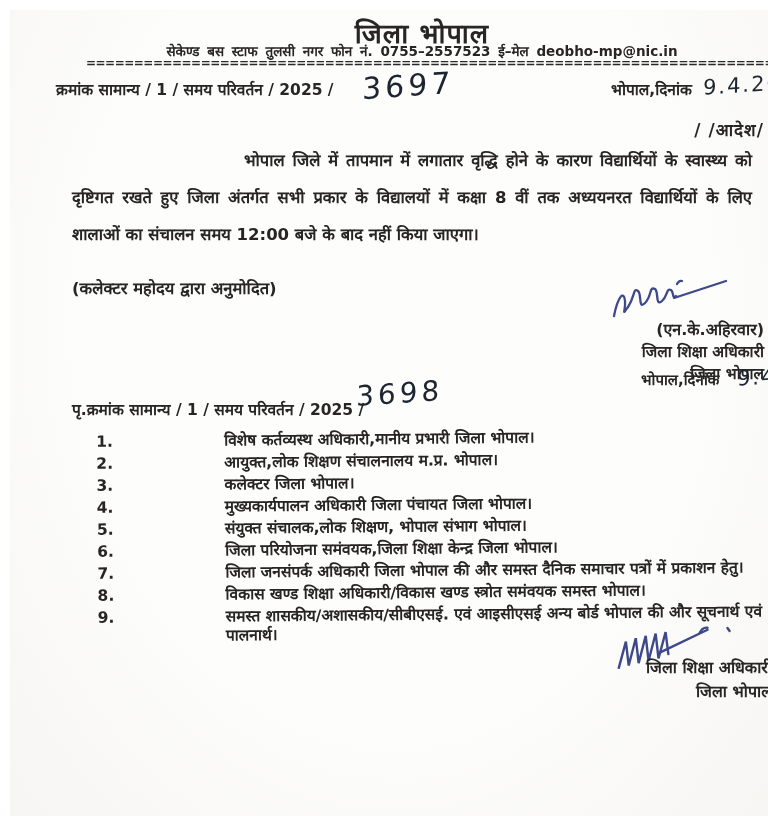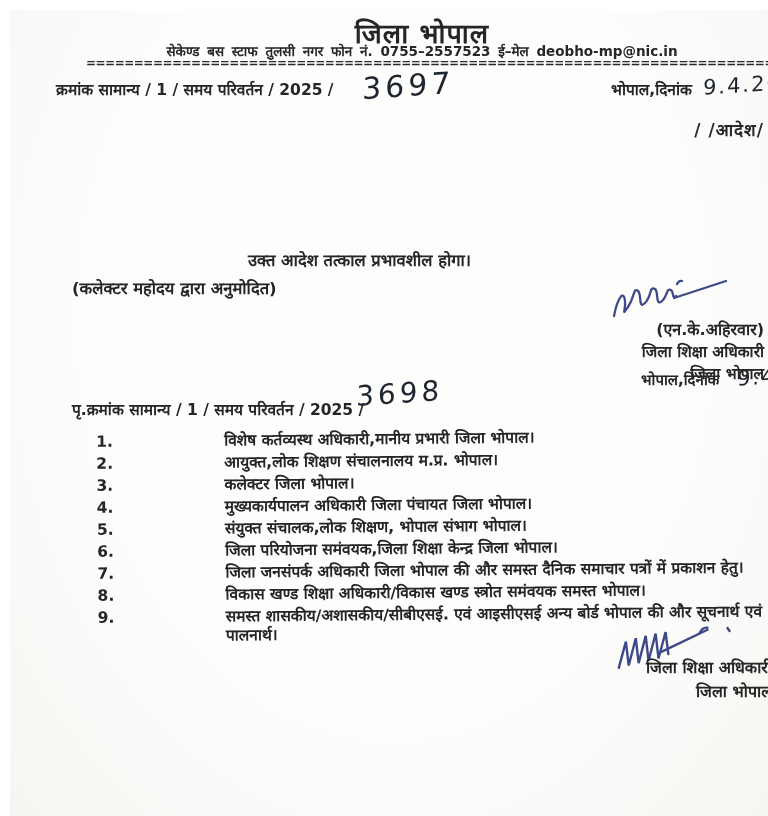--- a/index.html
+++ b/index.html
@@ -56,22 +56,22 @@
   <div class="abs center printed subtitle" style="top:32px;left:40px;width:744px;">सेकेण्ड बस स्टाफ तुलसी नगर फोन नं. 0755–2557523 ई–मेल deobho-mp@nic.in</div>
   <div class="abs separator" style="top:47px;left:76px;right:0;">============================================================================================================================================</div>
 
   <span class="abs printed refline" style="top:68px;left:46px;">क्रमांक सामान्य / 1 / समय परिवर्तन / 2025 /</span>
   <span class="abs handwrit hw-big" style="top:58px;left:352px;">3697</span>
   <span class="abs printed refline" style="top:68px;left:601px;">भोपाल,दिनांक</span>
   <span class="abs handwrit hw-date" style="top:62px;left:693px;white-space:nowrap;">9.4.2025</span>
 
   <div class="abs center printed order-head" style="top:108px;left:102px;width:666px;">/ /आदेश/ /</div>
 
+  <div class="abs para" style="top:132px;left:62px;width:680px;">भोपाल जिले में तापमान में लगातार वृद्धि होने के कारण विद्यार्थियों के स्वास्थ्य को दृष्टिगत रखते हुए जिला अंतर्गत सभी प्रकार के विद्यालयों में कक्षा 8 वीं तक अध्ययनरत विद्यार्थियों के लिए शालाओं का संचालन समय 12:00 बजे के बाद नहीं किया जाएगा।</div>
 
-  <div class="abs printed bodyline" style="top:238px;left:238px;">उक्त आदेश तत्काल प्रभावशील होगा।</div>
 
   <div class="abs printed bodyline" style="top:266px;left:62px;">(कलेक्टर महोदय द्वारा अनुमोदित)</div>
 
   <div class="abs" style="top:264px;left:590px;width:140px;height:48px;">
     <svg width="140" height="48" viewBox="0 0 140 48">
       <g fill="none" stroke="#2d3a80" stroke-width="2.3" stroke-linecap="round" opacity="0.92">
         <path d="M14 42 C 18 22, 24 16, 25 27 C 26 36, 21 43, 28 33 C 35 23, 33 13, 38 17 C 42 20, 38 36, 45 29 C 52 22, 49 12, 55 15 C 59 18, 55 33, 62 27 C 68 22, 66 14, 71 16 C 74 18, 72 26, 76 22"></path>
         <path d="M74 24 L 126 7"></path>
         <path d="M77 10 q 2 -4 5 -3"></path>
       </g>

